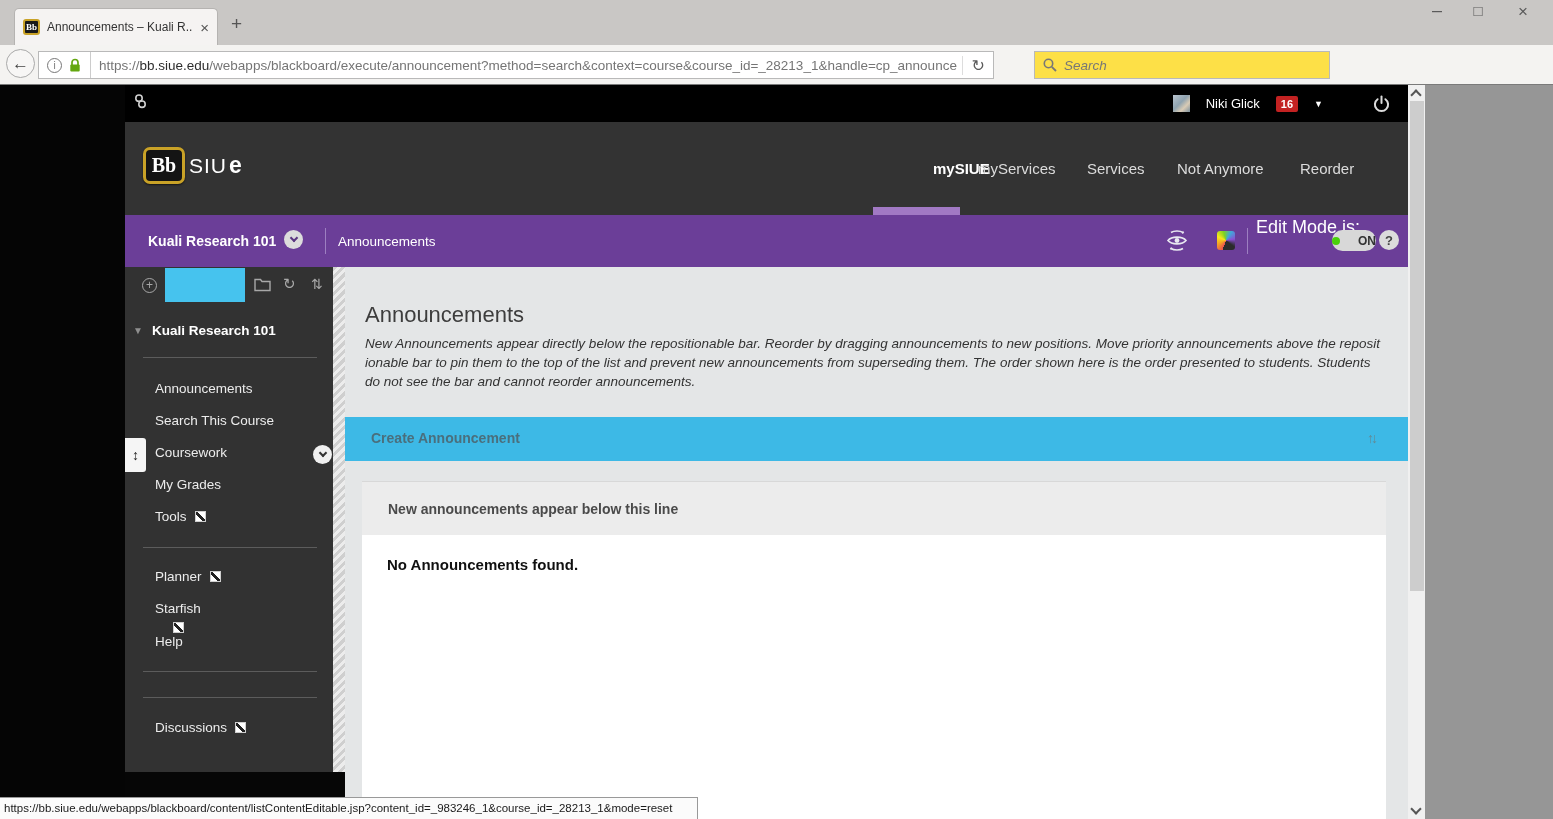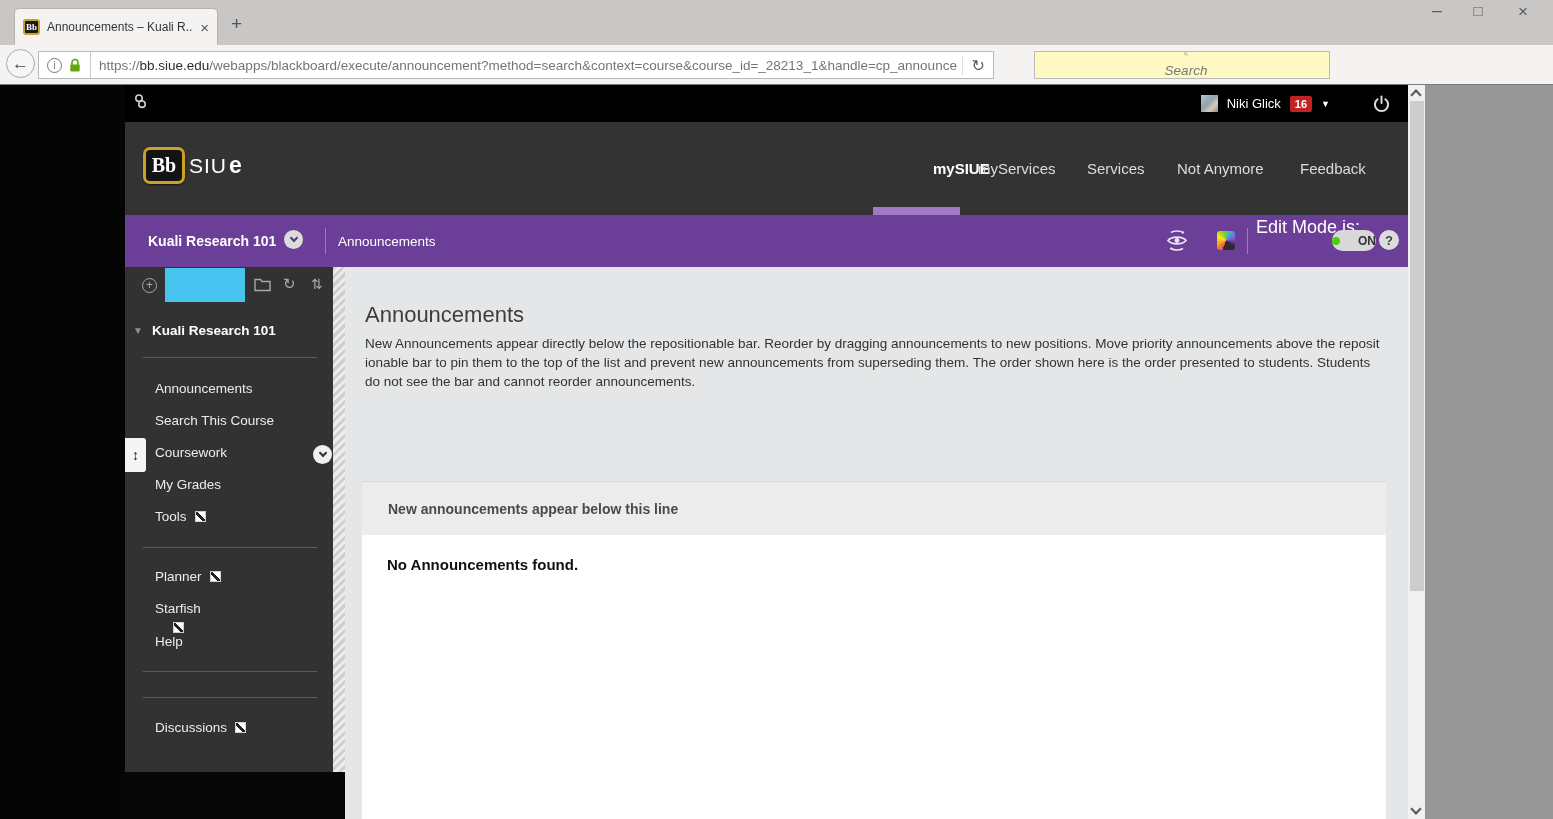--- a/index.html
+++ b/index.html
@@ -30,33 +30,33 @@
               display:flex; align-items:center; justify-content:center; }
   .url-field { position:absolute; left:38px; top:6px; width:956px; height:28px; background:#fff;
                border:1px solid #b9b9b9; display:flex; align-items:center; }
   .info-icon { margin-left:8px; width:15px; height:15px; border:1px solid #777; border-radius:50%;
                color:#777; font-size:10px; display:flex; align-items:center; justify-content:center; flex:0 0 auto;}
   .lock-icon { margin-left:7px; flex:0 0 auto; display:flex; }
   .url-sep { width:1px; height:26px; background:#ccc; margin:0 8px 0 9px; flex:0 0 auto;}
   .url-text { font-size:13.5px; color:#757575; white-space:nowrap; overflow:hidden; width:860px; }
   .url-text b { color:#2d2d2d; font-weight:normal; }
   .reload-icon { margin-left:auto; margin-right:8px; color:#5a5a5a; font-size:16px; border-left:1px solid #ddd; padding-left:9px;}
-  .search-field { position:absolute; left:1034px; top:6px; width:296px; height:28px; background:#fef9c3;
-                  border:1px solid #b9b9b9; display:flex; align-items:center; gap:7px; padding-left:8px;flex-direction:column;}
+  .search-field { position:absolute; left:1034px; top:6px; width:296px; height:28px; background:#fde047;
+                  border:1px solid #b9b9b9; display:flex; align-items:center; gap:7px; padding-left:8px;}
   .search-ph { font-size:13.5px; font-style:italic; color:#777; }
   .tb-icon { position:absolute; top:52px; width:26px; height:26px; color:#555;
              display:flex; align-items:center; justify-content:center; font-size:20px; }
   .ham { display:flex; flex-direction:column; gap:3px; }
   .ham i { display:block; width:18px; height:3px; background:#555; }
 
   
   .left-black { position:absolute; left:0; top:85px; width:125px; height:734px; background:#050505; }
   .bb-topbar { position:absolute; left:125px; top:85px; width:1283px; height:37px; background:#000; }
   .link-icon { position:absolute; left:8px; top:8px; }
-  .user-area { position:absolute; right:18px; top:0; height:37px; display:flex; align-items:center; gap:9px; }
+  .user-area { position:absolute; right:18px; top:0; height:37px; display:flex; align-items:center; gap:16px; }
   .avatar { width:17px; height:17px; background:linear-gradient(135deg,#b9c4cf 0%,#8fa3b0 45%,#d9cbb5 70%,#7b8f9c 100%); flex:0 0 auto;}
   .user-name { color:#fff; font-size:13px; }
   .badge { background:#c32222; color:#fff; font-size:11px; font-weight:bold; padding:2px 5px; border-radius:2px; }
   .user-caret { color:#fff; font-size:9px; }
   .power { margin-left:34px; display:flex; }
 
   .bb-header { position:absolute; left:125px; top:122px; width:1283px; height:93px; background:#333; }
   .logo { position:absolute; left:18px; top:25px; display:flex; align-items:center; gap:4px; }
   .logo-bb { width:42px; height:37px; background:#141414; border:3px solid #c9a227; border-radius:7px;
              color:#fff; font-family:"Liberation Serif",serif; font-weight:bold; font-size:20px;
@@ -110,21 +110,21 @@
   .cw-circle .chev-down { border-color:#333; }
   .sb-handle { position:absolute; left:0px; top:171px; width:21px; height:34px; background:#f5f5f5;
                border-radius:0 3px 3px 0; color:#222; font-size:14px; display:flex; align-items:center;
                justify-content:center; }
   .sb-stripes { position:absolute; left:333px; top:267px; width:12px; height:505px;
                 background:repeating-linear-gradient(135deg,#cfcfcf 0 3px,#ececec 3px 6px); }
   .sb-bottom-black { position:absolute; left:125px; top:772px; width:220px; height:47px; background:#060606; }
 
   
   .main-title { position:absolute; left:365px; top:302px; font-size:22px; color:#3d3d3d; }
-  .main-desc { position:absolute; left:365px; top:334px; width:1016px; font-size:13.5px; 
+  .main-desc { position:absolute; left:365px; top:334px; width:1016px; font-size:13.5px; font-style:italic;
                color:#333; line-height:19px; word-break:break-all; }
   .create-bar { position:absolute; left:345px; top:417px; width:1063px; height:44px; background:#3db9e6; }
   .create-label { position:absolute; left:26px; top:13px; font-size:14px; font-weight:bold; color:#4a6f7d; }
   .create-reorder { position:absolute; right:33px; top:13px; font-size:14px; color:#628a94; letter-spacing:-3px; }
   .list-panel { position:absolute; left:362px; top:481px; width:1024px; height:338px; background:#fff; }
   .repo-bar { position:absolute; left:0; top:0; width:1024px; height:54px; background:#ececec;
               border-top:1px solid #d8d8d8; }
   .repo-label { position:absolute; left:26px; top:19px; font-size:14px; font-weight:bold; color:#4a4a4a; }
   .empty-msg { position:absolute; left:25px; top:75px; font-size:15px; font-weight:bold; color:#111; }
 
@@ -231,21 +231,21 @@
   <div class="bb-header">
     <div class="logo">
       <span class="logo-bb">Bb</span>
       <span class="logo-siu">SIU</span>
       <span class="logo-e">e</span>
     </div>
     <span class="hnav active" style="left:764px;margin-left:44px;">mySIUE</span>
     <span class="hnav" style="left:853px;">myServices</span>
     <span class="hnav" style="left:962px;">Services</span>
     <span class="hnav" style="left:1052px;">Not Anymore</span>
-    <span class="hnav" style="left:1175px;">Feedback</span>
+    <span class="hnav" style="left:1175px;">Reorder</span>
     <span class="hnav-underline"></span>
   </div>
 
   <div class="coursebar">
     <span class="course-name">Kuali Research 101</span>
     <span class="circle-btn" style="left:159px; top:15px;">
         <span class="chev-down"></span>
       </span>
     <span class="cb-sep" style="left:200px;"></span>
     <span class="breadcrumb">Announcements</span>
@@ -332,29 +332,34 @@
       </span>
 
     <span class="sb-handle">↕</span>
   </div>
   <div class="sb-stripes"></div>
   <div class="sb-bottom-black"></div>
 
   <div class="main-title">Announcements</div>
   <div class="main-desc">New Announcements appear directly below the repositionable bar. Reorder by dragging announcements to new positions. Move priority announcements above the repositionable bar to pin them to the top of the list and prevent new announcements from superseding them. The order shown here is the order presented to students. Students do not see the bar and cannot reorder announcements.</div>
 
+  <div class="create-bar">
+    <span class="create-label">Create Announcement</span>
+    <span class="create-reorder">↑↓</span>
+  </div>
 
   <div class="list-panel">
     <div class="repo-bar">
       <span class="repo-label">New announcements appear below this line</span>
     </div>
     <div class="empty-msg">No Announcements found.</div>
   </div>
 
   <div class="right-gray"></div>
   <div class="vscroll">
     <span class="vchev up"></span>
     <span class="vthumb"></span>
     <span class="vchev down"></span>
   </div>
 
+  <div class="status-bar">https://bb.siue.edu/webapps/blackboard/content/listContentEditable.jsp?content_id=_983246_1&amp;course_id=_28213_1&amp;mode=reset</div>
 
 </div>
 
 </body></html>

